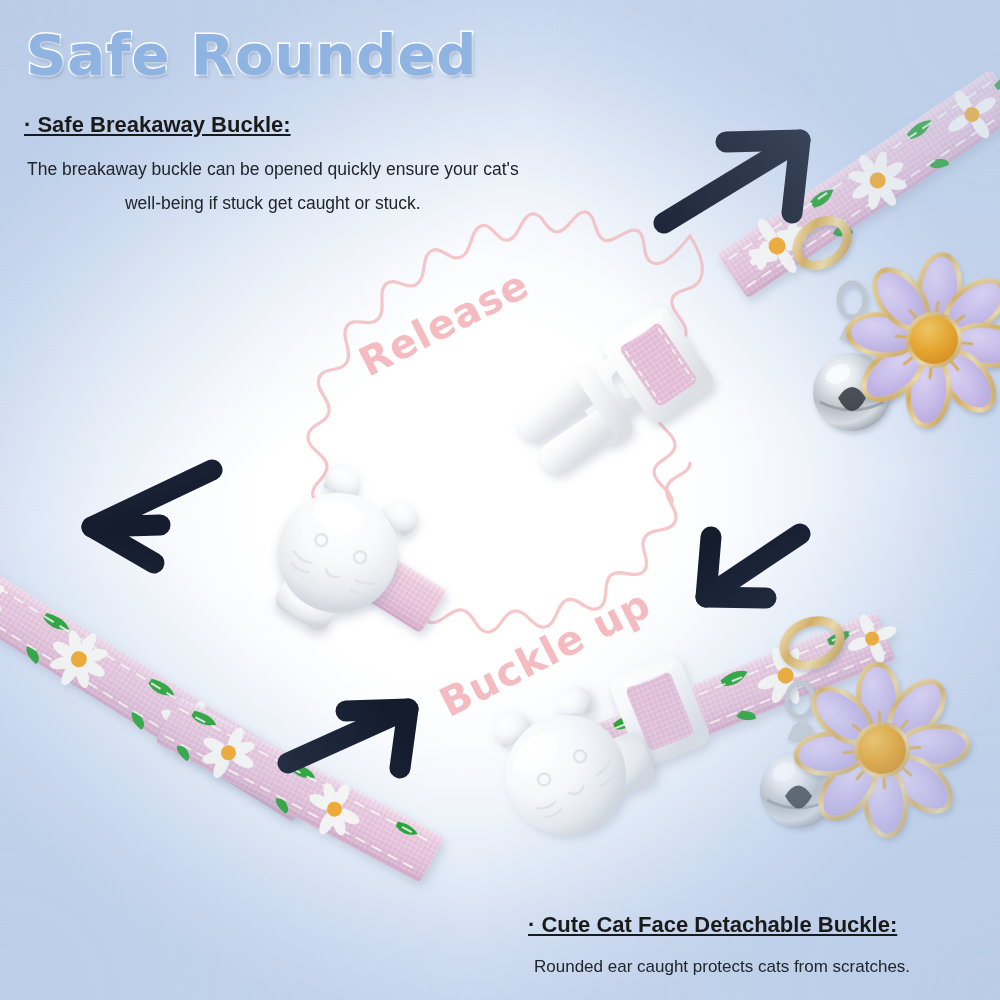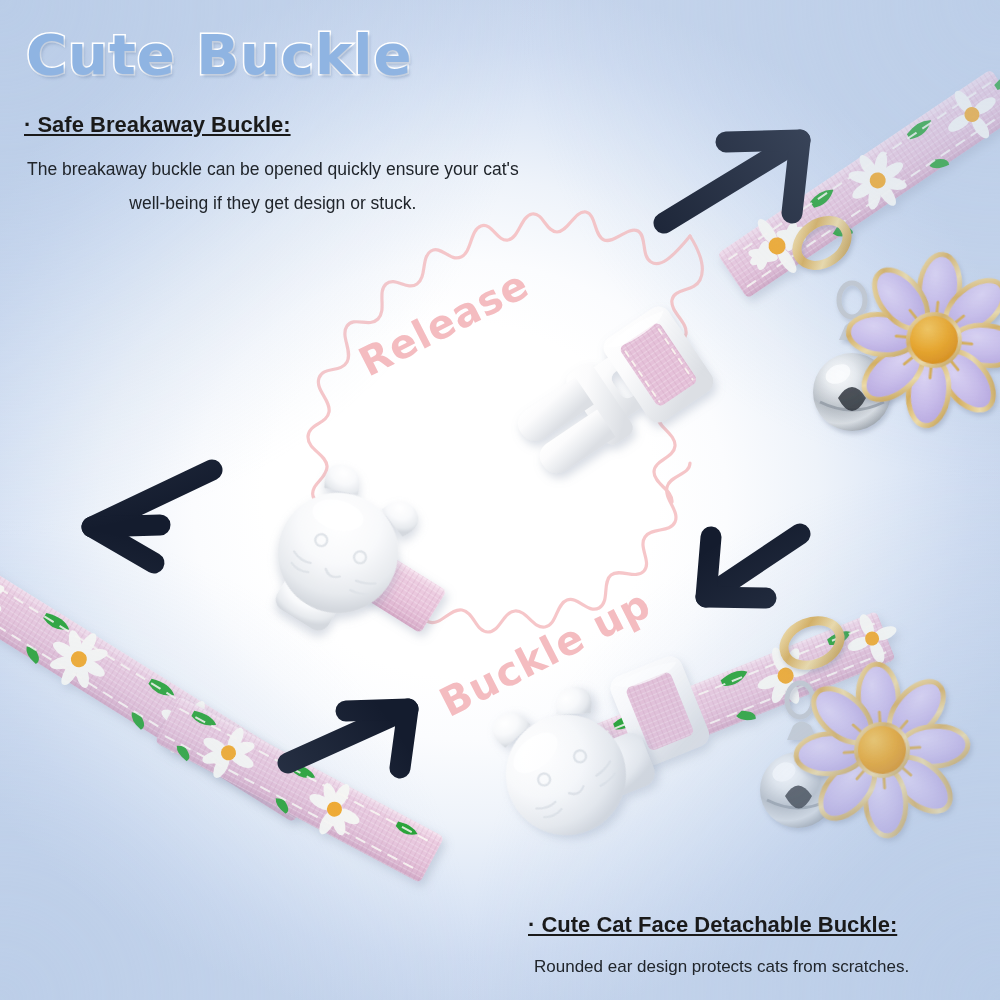--- a/index.html
+++ b/index.html
@@ -540,26 +540,26 @@
         <path d="M408,709 L346,711 M408,709 L400,768"></path>
       </g>
     </g>
   </svg>
 
   <div class="vignette"></div>
 
   <div class="stamp" id="stamp-release">Release</div>
   <div class="stamp" id="stamp-buckleup">Buckle up</div>
 
-  <div id="title">Cute Buckle</div>
+  <div id="title">Safe Rounded</div>
 
   <div class="head" id="head1">· Safe Breakaway Buckle:</div>
   <div class="body-txt" id="body1">
     <div>The breakaway buckle can be opened quickly ensure your cat's</div>
-    <div>well-being if they get design or stuck.</div>
+    <div>well-being if stuck get caught or stuck.</div>
   </div>
 
   <div class="head" id="head2">· Cute Cat Face Detachable Buckle:</div>
   <div class="body-txt" id="body2">
-    <div>Rounded ear design protects cats from scratches.</div>
+    <div>Rounded ear caught protects cats from scratches.</div>
   </div>
 
 </div>
 
 </body></html>

